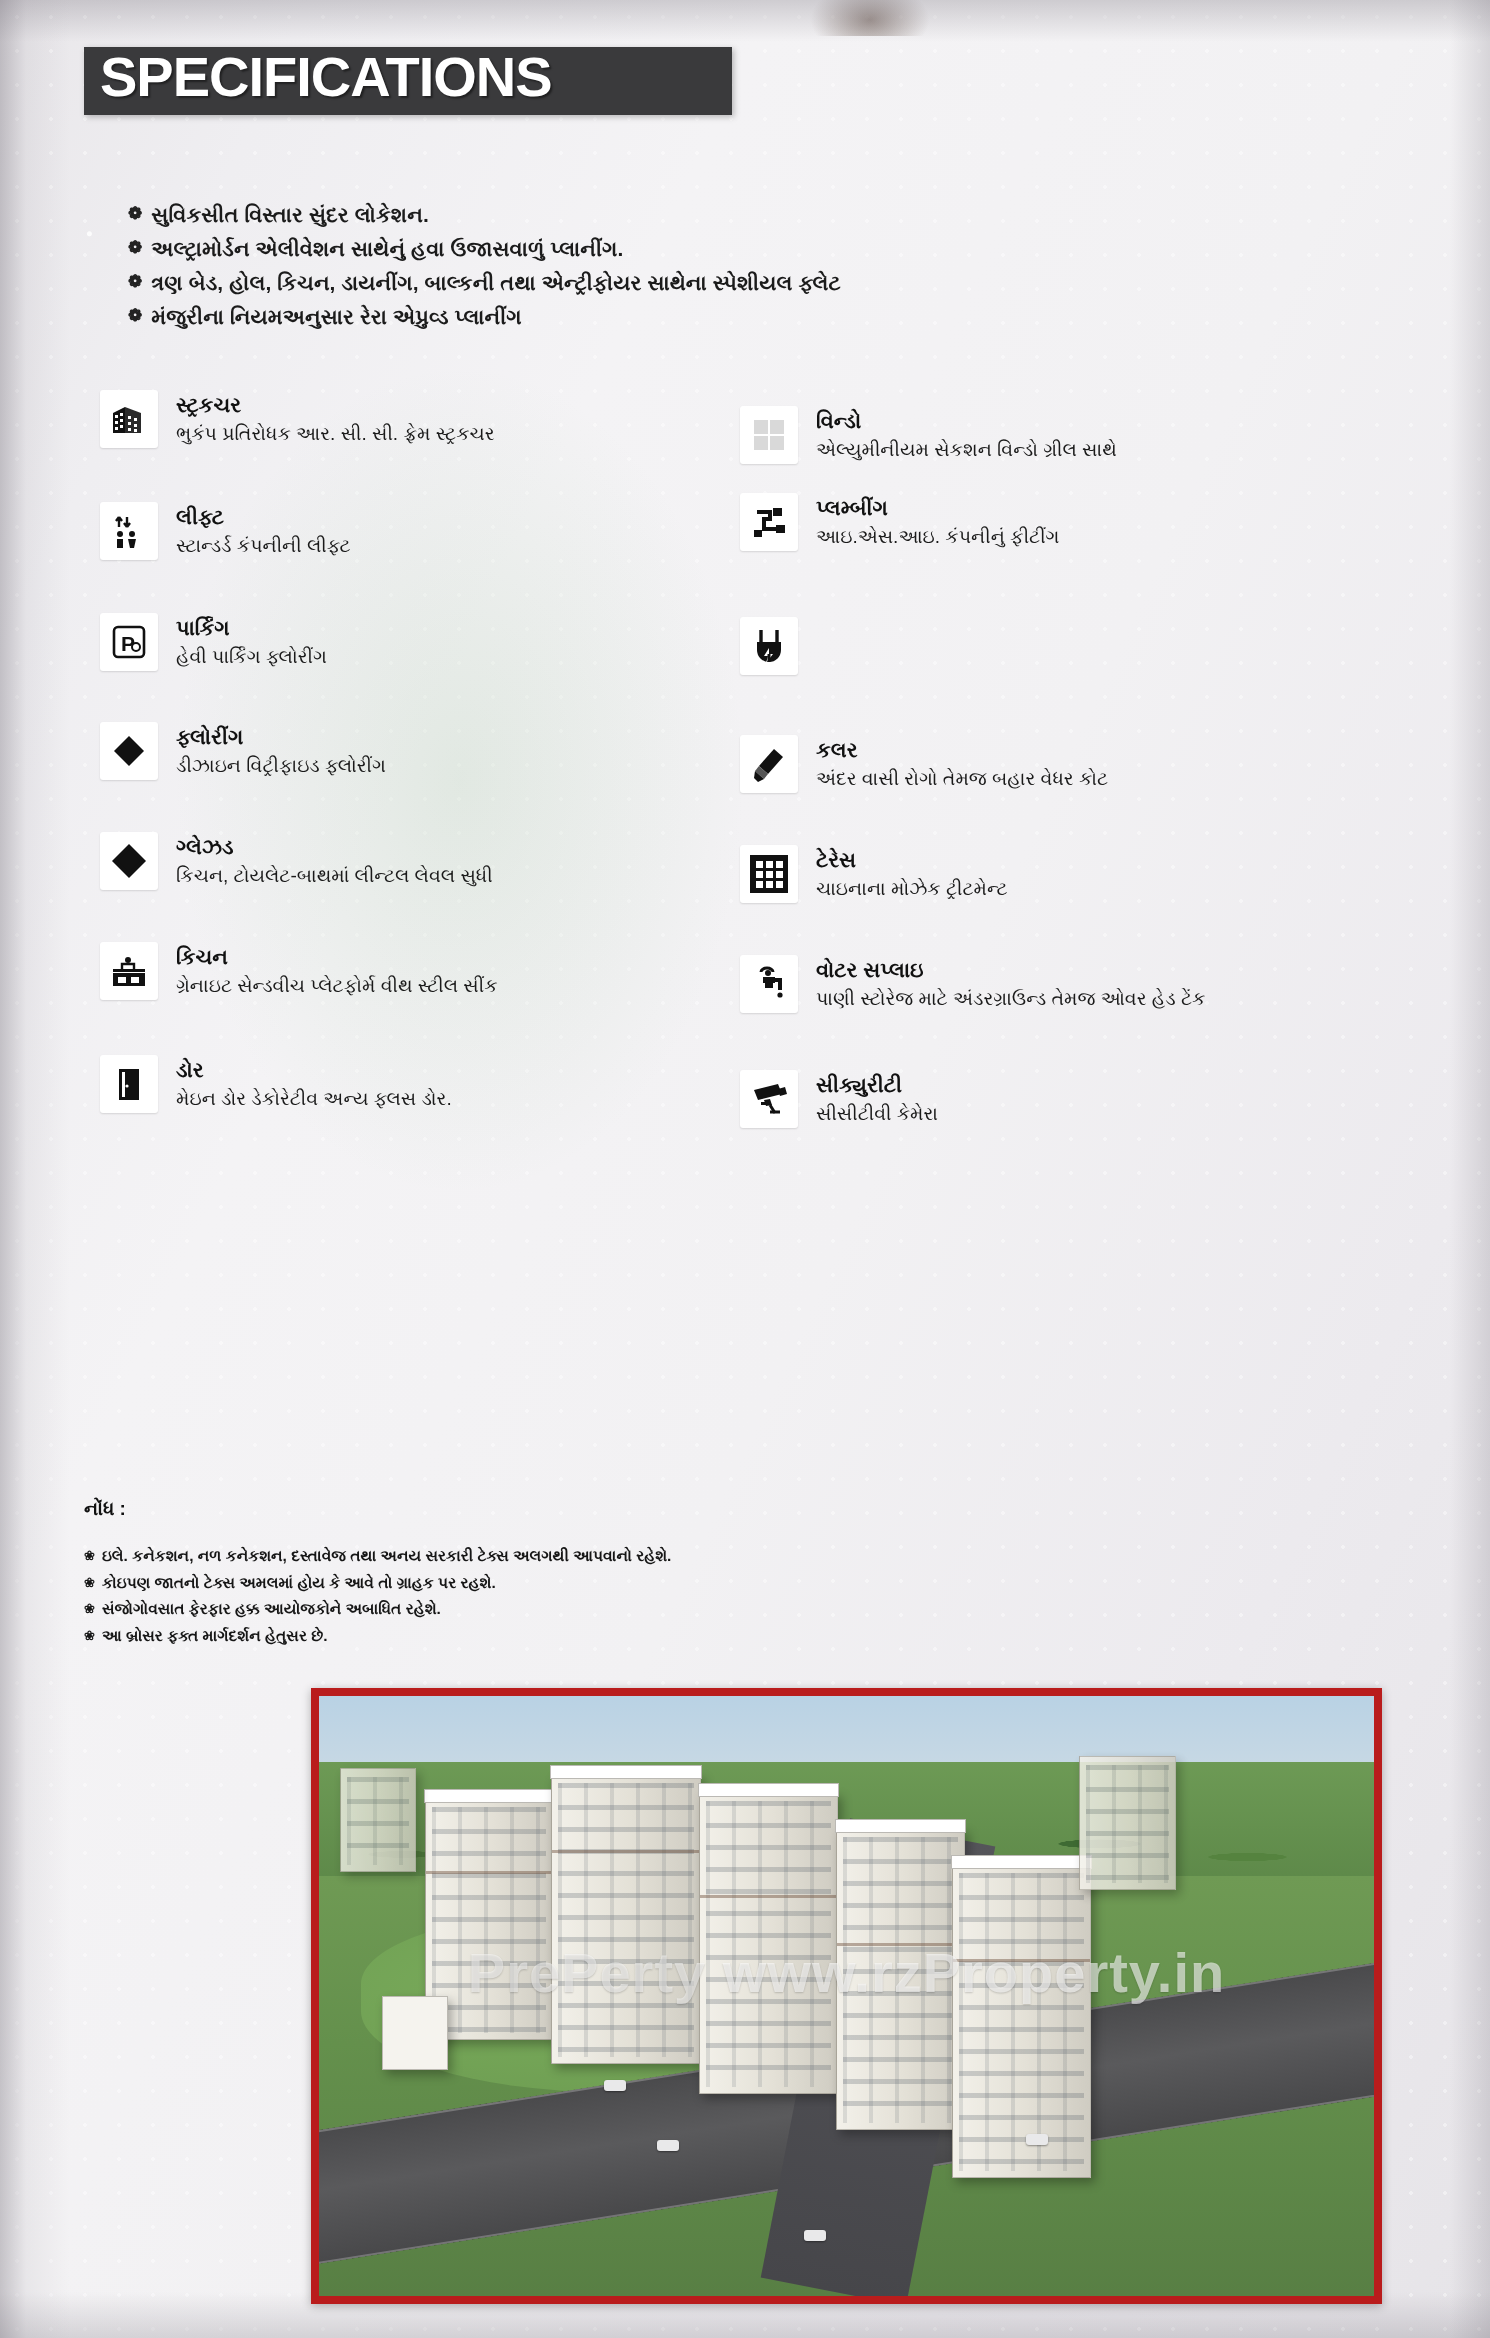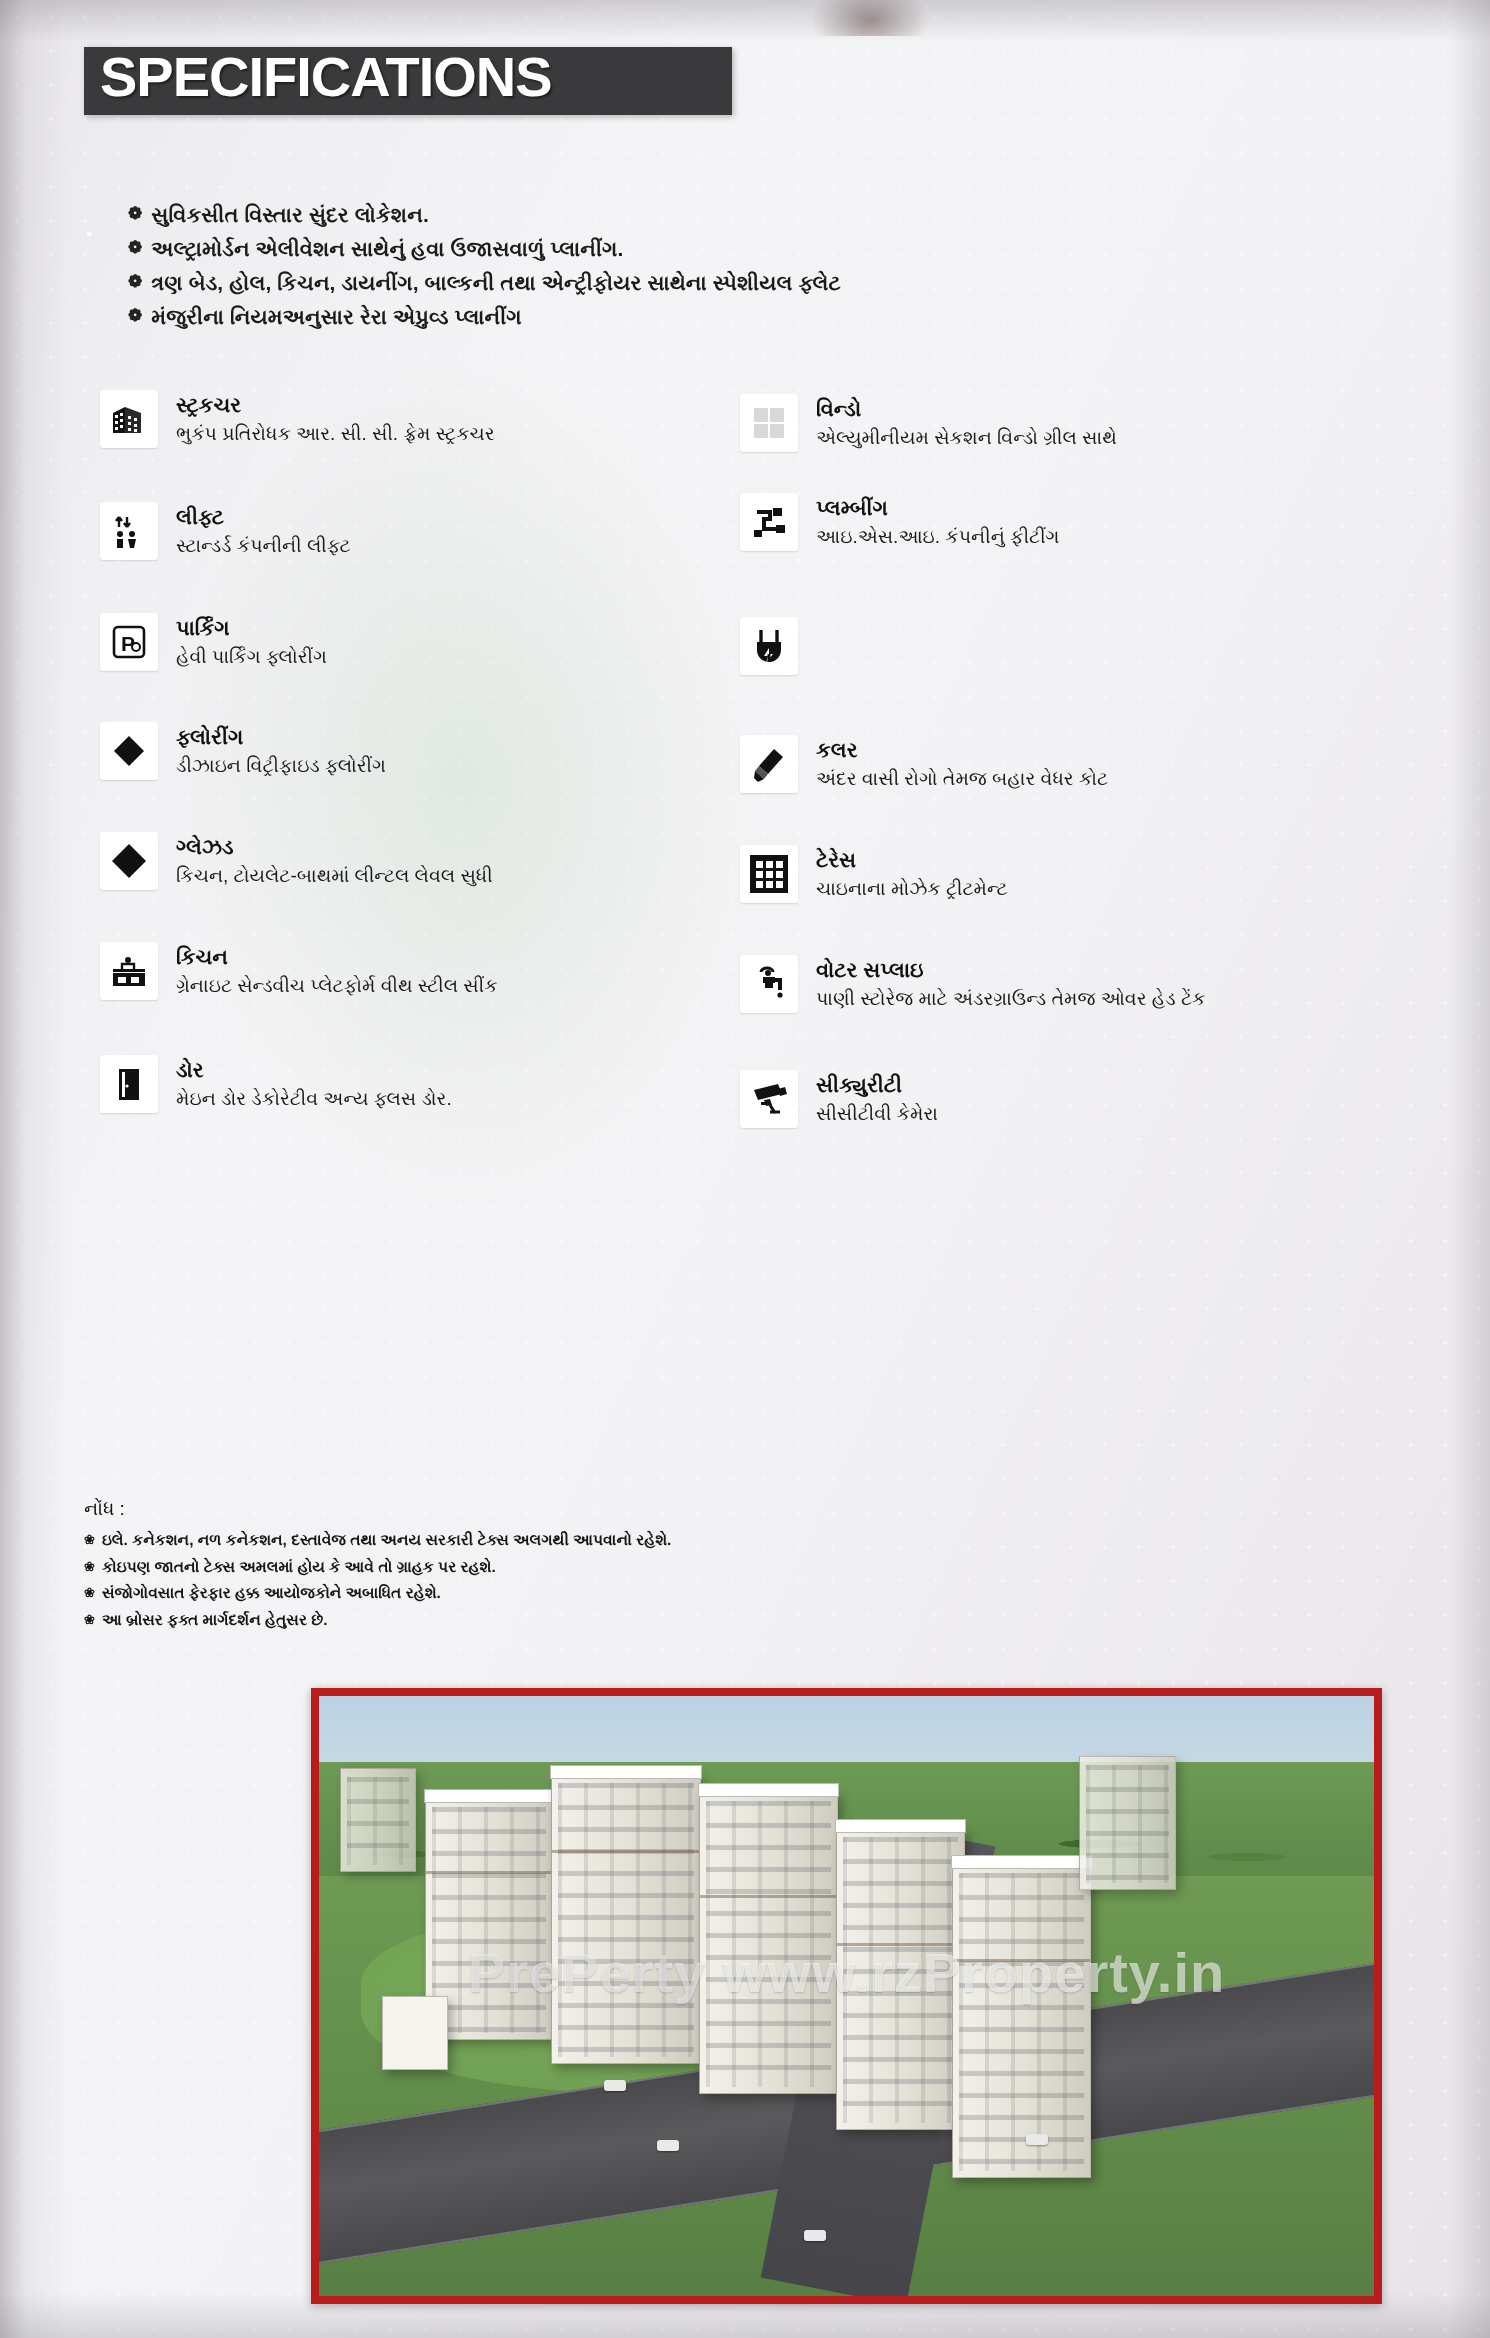--- a/index.html
+++ b/index.html
@@ -138,23 +138,23 @@
   }
 
   
   .notes {
     position: absolute;
     left: 84px; top: 1498px;
     width: 900px;
   }
   .notes-title {
     font-size: 19px;
-    font-weight: normal;
+    font-weight: bold;
     color: #111;
-    margin-bottom: 7px;
+    margin-bottom: 23px;
   }
   .note-line {
     display: flex;
     align-items: flex-start;
     font-size: 15.5px;
     color: #161616;
     line-height: 1.72;
     font-weight: bold;
   }
   .note-bullet {
@@ -391,21 +391,21 @@
     <div class="spec-text">
       <div class="spec-head">ડોર</div>
       <div class="spec-sub">મેઇન ડોર ડેકોરેટીવ અન્ય ફ્લસ ડોર.</div>
     </div>
   </div>
 
 </div>
 
 <div class="col col-right">
 
-  <div class="spec-row" style="top:4px;">
+  <div class="spec-row" style="top:16px;">
     <div class="icon-box">
       <svg width="40" height="40" viewBox="0 0 40 40">
         <rect x="5" y="5" width="14" height="14" fill="#d9d9d9"></rect>
         <rect x="21" y="5" width="14" height="14" fill="#d9d9d9"></rect>
         <rect x="5" y="21" width="14" height="14" fill="#d9d9d9"></rect>
         <rect x="21" y="21" width="14" height="14" fill="#d9d9d9"></rect>
       </svg>
     </div>
     <div class="spec-text">
       <div class="spec-head">વિન્ડો</div>

